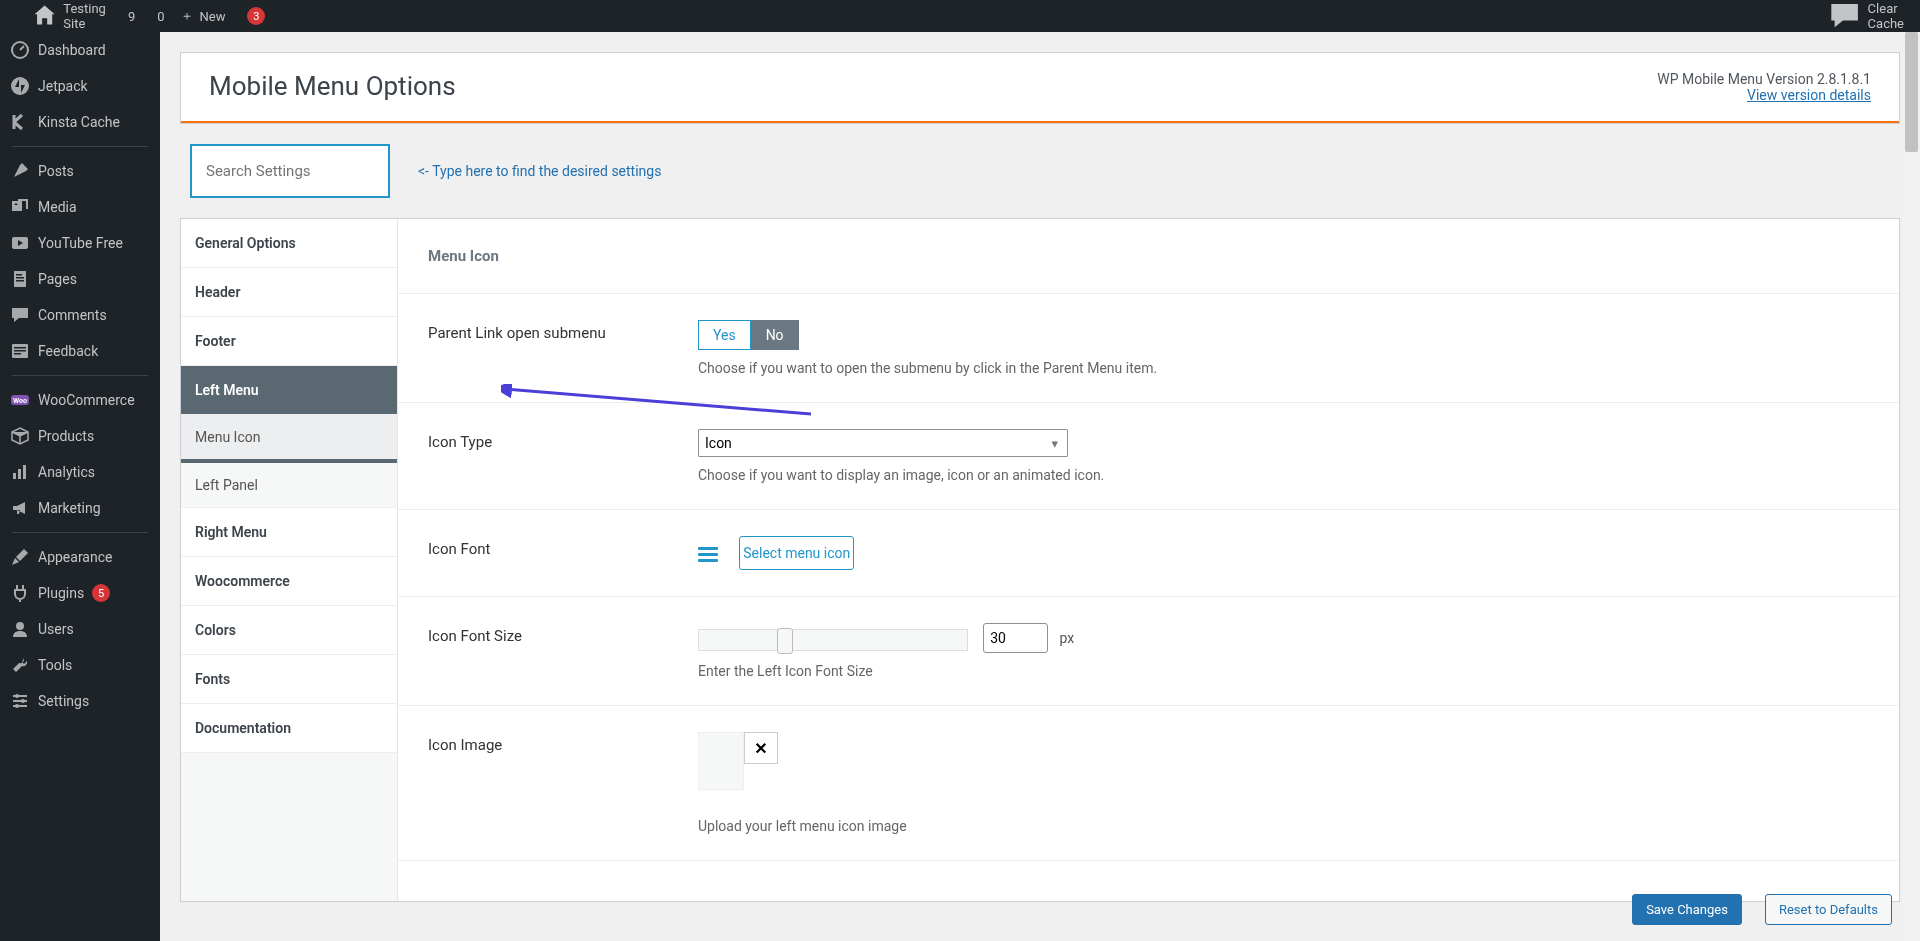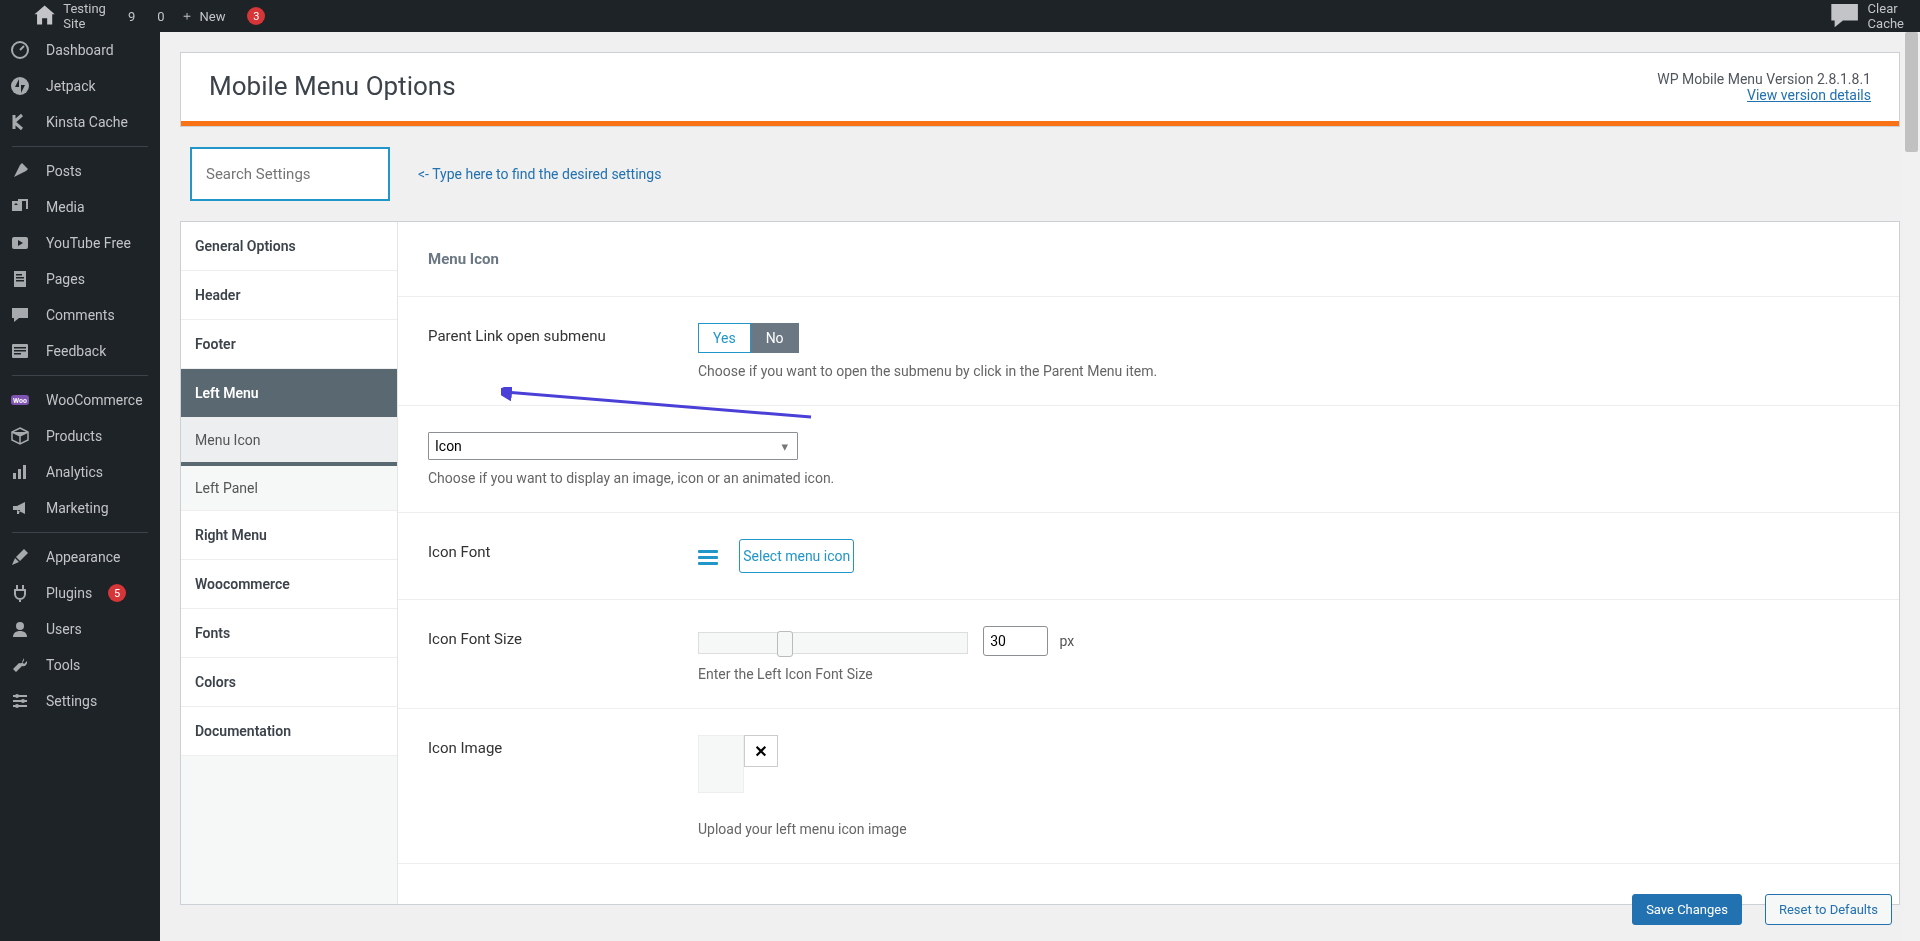--- a/index.html
+++ b/index.html
@@ -2,27 +2,27 @@
 <html><head>
 <meta charset="utf-8">
 <style>
 *{box-sizing:border-box;margin:0;padding:0;font-family:-apple-system,BlinkMacSystemFont,"Segoe UI",Roboto,sans-serif}
 body{background:#f0f0f1;font-size:13px;color:#3c434a}
 .adminbar{position:fixed;top:0;left:0;right:0;height:32px;background:#1d2327;display:flex;align-items:center;padding:16px 8px;z-index:100;font-size:13px}
 .adminbar a{color:#c3c4c7;text-decoration:none;display:flex;align-items:center;gap:6px;padding:0 8px;height:32px}
 .adminbar .right{margin-left:auto;display:flex;align-items:center}
 .ab-badge{background:#d63638;color:#fff;border-radius:10px;min-width:18px;height:18px;display:inline-flex;align-items:center;justify-content:center;font-size:11px;padding:0 5px}
 .sidebar{position:fixed;top:32px;left:0;bottom:0;width:160px;background:#1d2327;overflow-y:auto}
-.sidebar a{display:flex;align-items:center;gap:16px;padding:8px 10px;color:#c3c4c7;text-decoration:none;font-size:14px}
+.sidebar a{display:flex;align-items:center;gap:8px;padding:8px 10px;color:#c3c4c7;text-decoration:none;font-size:14px}
 .sidebar .sep{border-top:1px solid #3c434a;margin:6px 12px}
 .sidebar .count{background:#d63638;color:#fff;border-radius:10px;min-width:18px;height:18px;display:inline-flex;align-items:center;justify-content:center;font-size:11px;padding:0 5px}
 .sidebar svg{width:20px;height:20px;flex-shrink:0}
 .main{margin-left:160px;margin-top:32px;padding:20px}
 .card{background:#fff;border:1px solid #ccd0d4;margin-bottom:0}
-.cardhead{display:flex;align-items:flex-start;justify-content:space-between;padding:18px 28px;border-bottom:5px solid #f97316}
+.cardhead{display:flex;align-items:flex-start;justify-content:space-between;padding:18px 28px;border-bottom:2px solid #f97316}
 .cardhead h1{font-size:26px;font-weight:400;color:#3c434a}
 .version{text-align:right;font-size:14px;color:#50575e}
 .version a{color:#2271b1;text-decoration:underline}
 .searchrow{display:flex;align-items:center;gap:28px;padding:20px 0 20px 10px}
 .searchbox{border:2px solid #2196c9;padding:16px 14px;font-size:15px;width:200px;outline:none}
 .hint{color:#2271b1;font-size:14px}
 .panel{display:flex;background:#fff;border:1px solid #ccd0d4;align-items:stretch}
 .tabs{width:217px;border-right:1px solid #e5e5e5;background:#f6f7f7}
 .tabs .tab{display:block;padding:16px 14px;color:#3c434a;font-size:14px;font-weight:600;cursor:pointer;background:#fff;border-bottom:1px solid #eee}
 .tabs .tab.active{background:#5a6872;color:#fff}
@@ -265,40 +265,41 @@
       </svg>
     <div class="tabs">
       <div class="tab">General Options</div>
       <div class="tab">Header</div>
       <div class="tab">Footer</div>
       <div class="tab active">Left Menu</div>
       <div class="sub sel">Menu Icon</div>
       <div class="sub">Left Panel</div>
       <div class="tab">Right Menu</div>
       <div class="tab">Woocommerce</div>
+      <div class="tab">Colors</div>
       <div class="tab">Fonts</div>
-      <div class="tab">Colors</div>
       <div class="tab">Documentation</div>
     </div>
 
     <div class="content">
       <div class="sectiontitle">Menu Icon</div>
 
       <div class="row">
         <div class="label">Parent Link open submenu</div>
         <div class="field">
           <div class="yn">
             <button>Yes</button>
             <button class="selno">No</button>
           </div>
           <div class="desc">Choose if you want to open the submenu by click in the Parent Menu item.</div>
         </div>
       </div>
 
       <div class="row">
+        <div class="label">Icon Type</div>
         <div class="field">
           <div class="selectwrap"><select class="select"><option>Icon</option></select></div>
           <div class="desc">Choose if you want to display an image, icon or an animated icon.</div>
         </div>
       </div>
 
       <div class="row">
         <div class="label">Icon Font</div>
         <div class="field">
           <span class="hamb">

